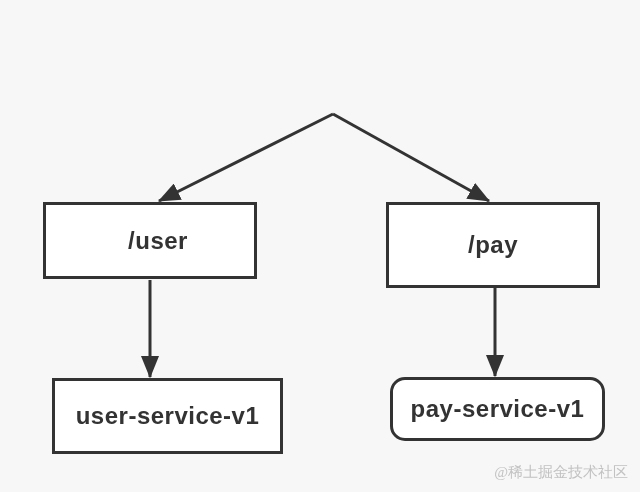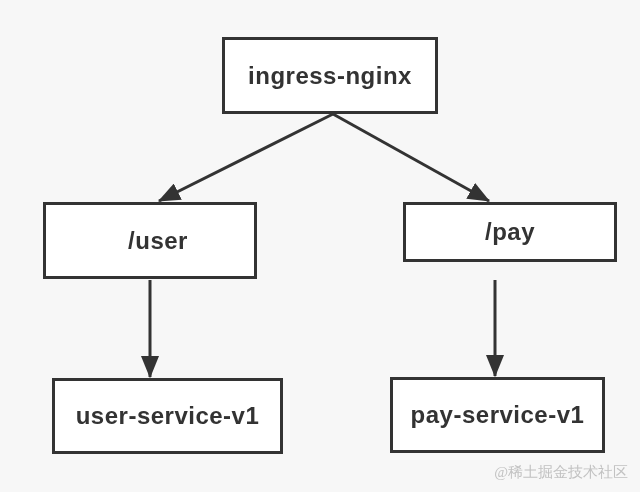--- a/index.html
+++ b/index.html
@@ -29,23 +29,23 @@
     align-items: center;
     justify-content: center;
     font-weight: bold;
     font-size: 24px;
     color: #333333;
     letter-spacing: 0.5px;
     white-space: nowrap;
   }
   .node-ingress   { left: 222px; top: 37px;  width: 216px; height: 77px; }
   .node-user-route{ left: 43px;  top: 202px; width: 214px; height: 77px; padding-left: 16px; }
-  .node-pay-route { left: 403px; top: 202px; width: 214px; height: 60px; text-align: right; }
+  .node-pay-route { left: 386px; top: 202px; width: 214px; height: 86px; text-align: right; }
   .node-user-svc  { left: 52px;  top: 378px; width: 231px; height: 76px; }
-  .node-pay-svc   { left: 390px; top: 377px; width: 215px; height: 76px; }
+  .node-pay-svc   { left: 390px; top: 377px; width: 215px; height: 64px; border-radius: 15px; }
   .watermark {
     position: absolute;
     right: 12px;
     bottom: 10px;
     font-size: 15px;
     color: #c2c2c2;
     font-family: Liberation Serif, serif;
   }
 </style>
 </head>
@@ -58,23 +58,20 @@
       <marker id="arrow" markerWidth="7.5" markerHeight="6" refX="7" refY="3" orient="auto" markerUnits="strokeWidth">
         <path d="M0,0 L7.4,3 L0,6 z" fill="#333333"></path>
       </marker>
     </defs>
     <line x1="333" y1="114" x2="159" y2="201" stroke="#333333" stroke-width="3" marker-end="url(#arrow)"></line>
     <line x1="333" y1="114" x2="489" y2="201" stroke="#333333" stroke-width="3" marker-end="url(#arrow)"></line>
     <line x1="150" y1="280" x2="150" y2="377" stroke="#333333" stroke-width="3" marker-end="url(#arrow)"></line>
     <line x1="495" y1="280" x2="495" y2="376" stroke="#333333" stroke-width="3" marker-end="url(#arrow)"></line>
   </svg>
 
-  <div class="node node-ingress">
-    <span>ingress-nginx</span>
-  </div>
 
   <div class="node node-user-route">
     <span>/user</span>
   </div>
 
   <div class="node node-pay-route">
     <span>/pay</span>
   </div>
 
   <div class="node node-user-svc">

